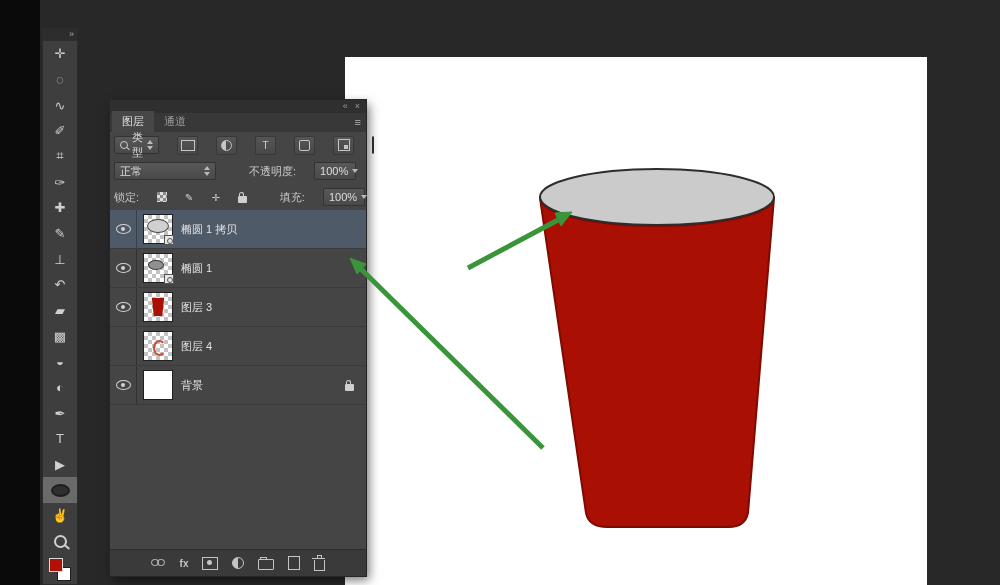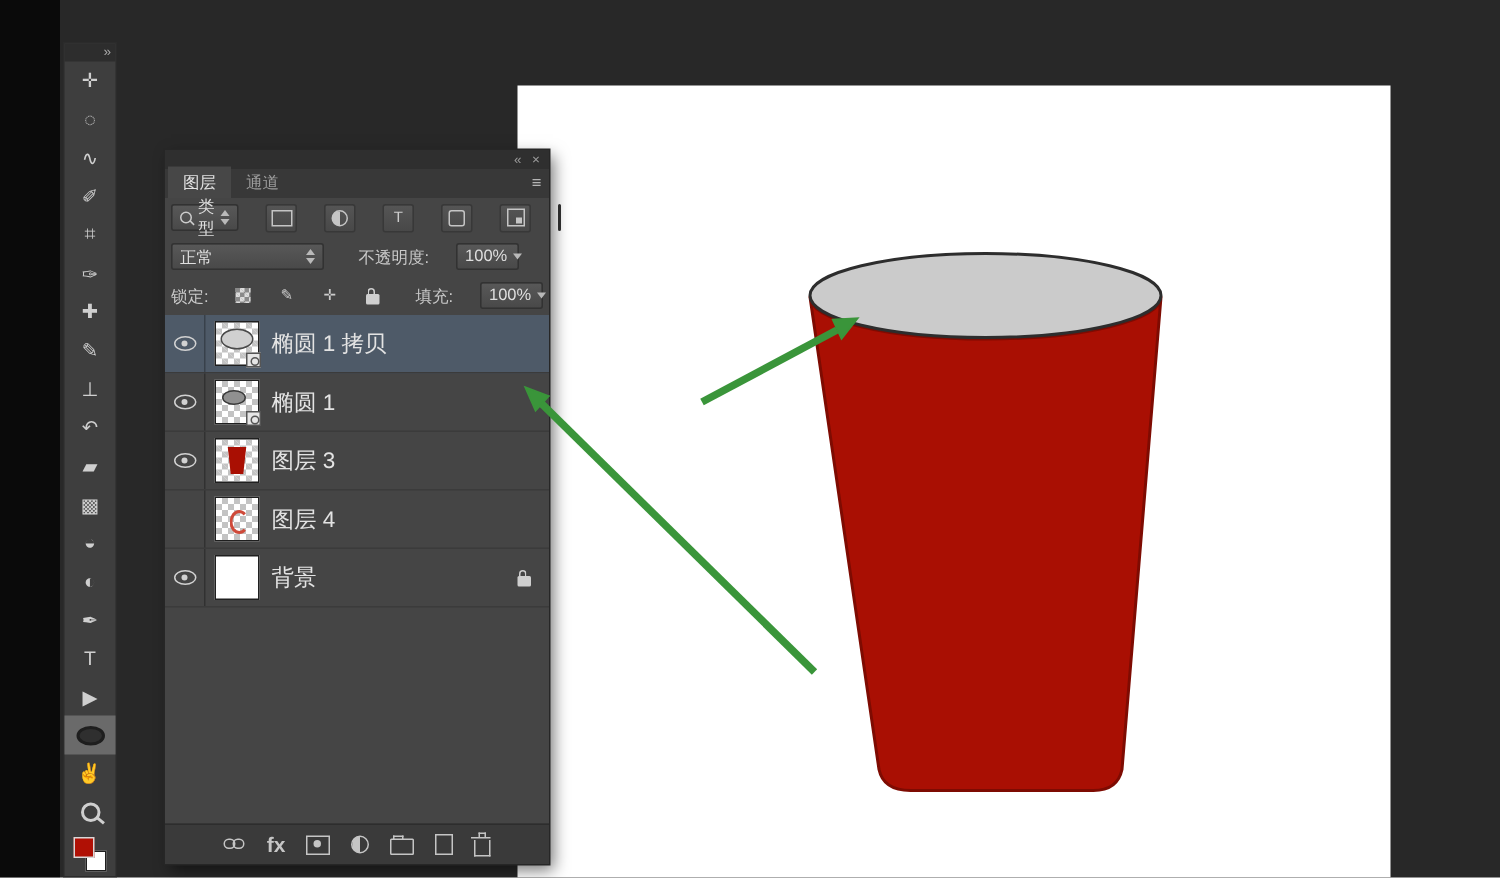--- a/index.html
+++ b/index.html
@@ -43,21 +43,21 @@
   .field{display:flex;align-items:center;gap:4px;background:linear-gradient(#585858,#494949);
          border:1px solid #323232;border-radius:2px;height:18px;padding:0 5px;font-size:11px;
          color:#dedede;box-sizing:border-box}
   .kind{width:80px}
   .mode{width:102px}
   .val{width:42px;justify-content:space-between}
   .spin{display:inline-flex;flex-direction:column;align-items:center;margin-left:auto}
   .spin::before{content:"";border-left:3px solid transparent;border-right:3px solid transparent;border-bottom:4px solid #b9b9b9;margin-bottom:2px}
   .spin::after{content:"";border-left:3px solid transparent;border-right:3px solid transparent;border-top:4px solid #b9b9b9}
   .dd{display:inline-block;border-left:3px solid transparent;border-right:3px solid transparent;border-top:4px solid #b9b9b9}
-  .lbl{font-size:11px;color:#c9c9c9;margin-left:5px;white-space:nowrap}
+  .lbl{font-size:11px;color:#c9c9c9;margin-left:15px;white-space:nowrap}
   .mag{width:6px;height:6px;border:1px solid #ccc;border-radius:50%;position:relative;flex:none}
   .mag::after{content:"";position:absolute;width:4px;height:1px;background:#ccc;right:-3px;bottom:-1px;transform:rotate(45deg)}
   .fbtn{width:19px;height:17px;display:flex;align-items:center;justify-content:center;flex:none;
         background:linear-gradient(#555,#484848);border:1px solid #383838;border-radius:2px;color:#ccc;font-size:10px}
   .pic-i{width:12px;height:9px;border:1px solid #c5c5c5}
   .half-i{width:9px;height:9px;border-radius:50%;border:1px solid #c5c5c5;background:linear-gradient(90deg,#c5c5c5 50%,transparent 50%)}
   .shape-i{width:9px;height:9px;border:1px solid #c5c5c5;border-radius:2px}
   .smart-i{width:10px;height:10px;border:1px solid #c5c5c5;position:relative}
   .smart-i::after{content:"";position:absolute;right:1px;bottom:1px;width:4px;height:4px;background:#c5c5c5}
   .fswitch{width:11px;height:16px;margin-left:auto;border:1px solid #2c2c2c;border-radius:2px;
@@ -80,21 +80,21 @@
   .eye{width:13px;height:8px;border:1px solid #d2d2d2;border-radius:50%;position:relative}
   .eye::after{content:"";position:absolute;left:50%;top:50%;width:4px;height:4px;margin:-2px 0 0 -2px;
               border-radius:50%;background:#d2d2d2}
   .thumb{width:30px;height:30px;margin-left:6px;border:1px solid #1f1f1f;box-sizing:border-box;
          position:relative;flex:none;overflow:visible}
   .checker{background-color:#fff;
     background-image:linear-gradient(45deg,#c3c3c3 25%,transparent 25%,transparent 75%,#c3c3c3 75%),
                      linear-gradient(45deg,#c3c3c3 25%,transparent 25%,transparent 75%,#c3c3c3 75%);
     background-size:8px 8px;background-position:0 0,4px 4px}
   .white-th{background:#fff}
-  .lname{margin-left:8px;font-size:15px;color:#e3e3e3;white-space:nowrap}
+  .lname{margin-left:8px;font-size:11px;color:#e3e3e3;white-space:nowrap}
   .italic{}
   .row-lock{margin-left:auto;margin-right:12px}
   .t-ell-big{position:absolute;left:3px;top:4px;width:20px;height:12px;background:#d0d0d0;
              border:1px solid #4a4a4a;border-radius:50%}
   .t-ell-sm{position:absolute;left:4px;top:6px;width:14px;height:8px;background:#909090;
             border:1px solid #3a3a3a;border-radius:50%}
   .t-cup{position:absolute;left:7px;top:5px;width:14px;height:18px;background:#a90f03;
          clip-path:polygon(6% 0,94% 0,80% 100%,20% 100%)}
   .t-curve{position:absolute;left:9px;top:8px;width:9px;height:12px;border:2px solid #cf4a3a;
            border-right-color:transparent;border-radius:50%}
@@ -102,21 +102,21 @@
           border:1px solid #555;box-sizing:border-box}
   .vbadge::after{content:"";position:absolute;left:2px;top:2px;width:4px;height:4px;border:1px solid #555;border-radius:50%}
 
   .p-spacer{flex:1}
   .p-bottom{height:26px;background:#3a3a3a;border-top:1px solid #2d2d2d;display:flex;align-items:center;
             justify-content:center;gap:14px;flex:none}
   .bic{display:flex;align-items:center;justify-content:center;color:#c5c5c5;cursor:default}
   .chain-i{width:15px;height:8px;position:relative}
   .chain-i::before,.chain-i::after{content:"";position:absolute;top:0;width:8px;height:7px;border:1px solid #c5c5c5;border-radius:4px;box-sizing:border-box}
   .chain-i::before{left:0}.chain-i::after{left:6px}
-  .fx-t{font-size:14px;font-weight:bold;color:#c5c5c5}
+  .fx-t{font-size:10px;font-weight:bold;color:#c5c5c5}
   .mask-i{width:14px;height:11px;border:1px solid #c5c5c5;position:relative}
   .mask-i::after{content:"";position:absolute;left:4px;top:2px;width:5px;height:5px;border-radius:50%;background:#c5c5c5}
   .adj-i{width:10px;height:10px;border-radius:50%;border:1px solid #c5c5c5;background:linear-gradient(90deg,#c5c5c5 50%,transparent 50%)}
   .folder-i{width:14px;height:9px;border:1px solid #c5c5c5;border-radius:1px;position:relative;margin-top:3px}
   .folder-i::before{content:"";position:absolute;left:1px;top:-3px;width:5px;height:2px;border:1px solid #c5c5c5;border-bottom:none}
   .page-i{width:10px;height:12px;border:1px solid #c5c5c5}
   .trash-i{width:9px;height:10px;border:1px solid #c5c5c5;border-top:none;position:relative;margin-top:4px}
   .trash-i::before{content:"";position:absolute;left:-3px;top:-2px;width:13px;height:1px;background:#c5c5c5}
   .trash-i::after{content:"";position:absolute;left:2px;top:-5px;width:3px;height:2px;border:1px solid #c5c5c5;border-bottom:none}
 

